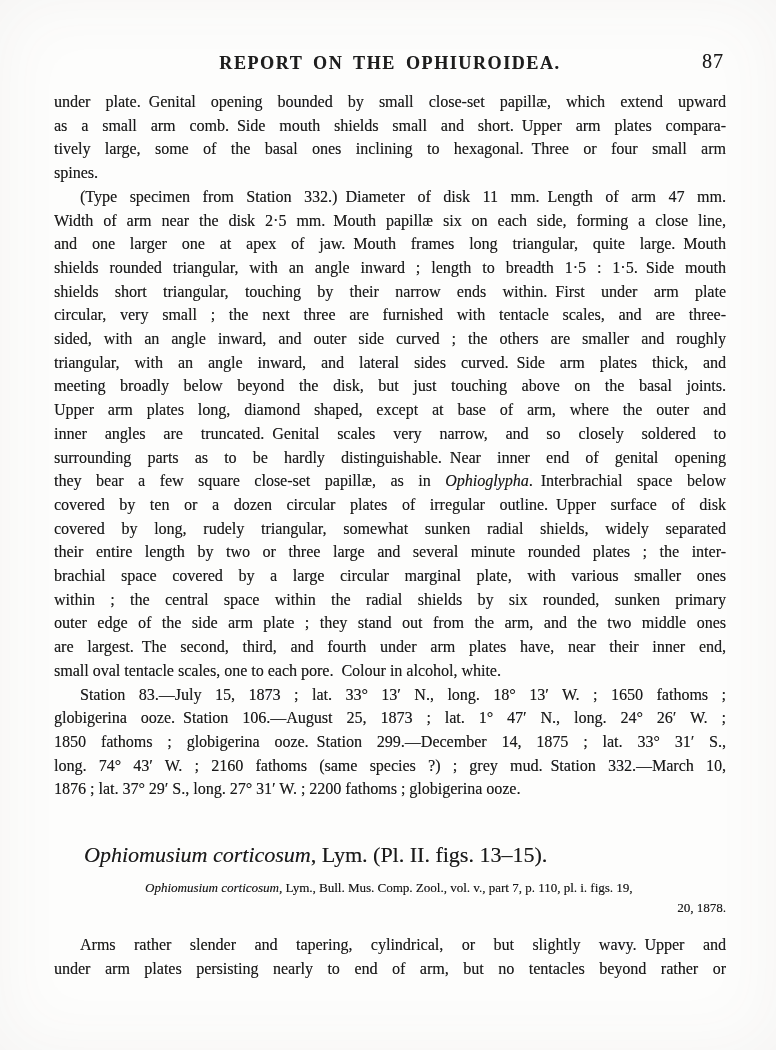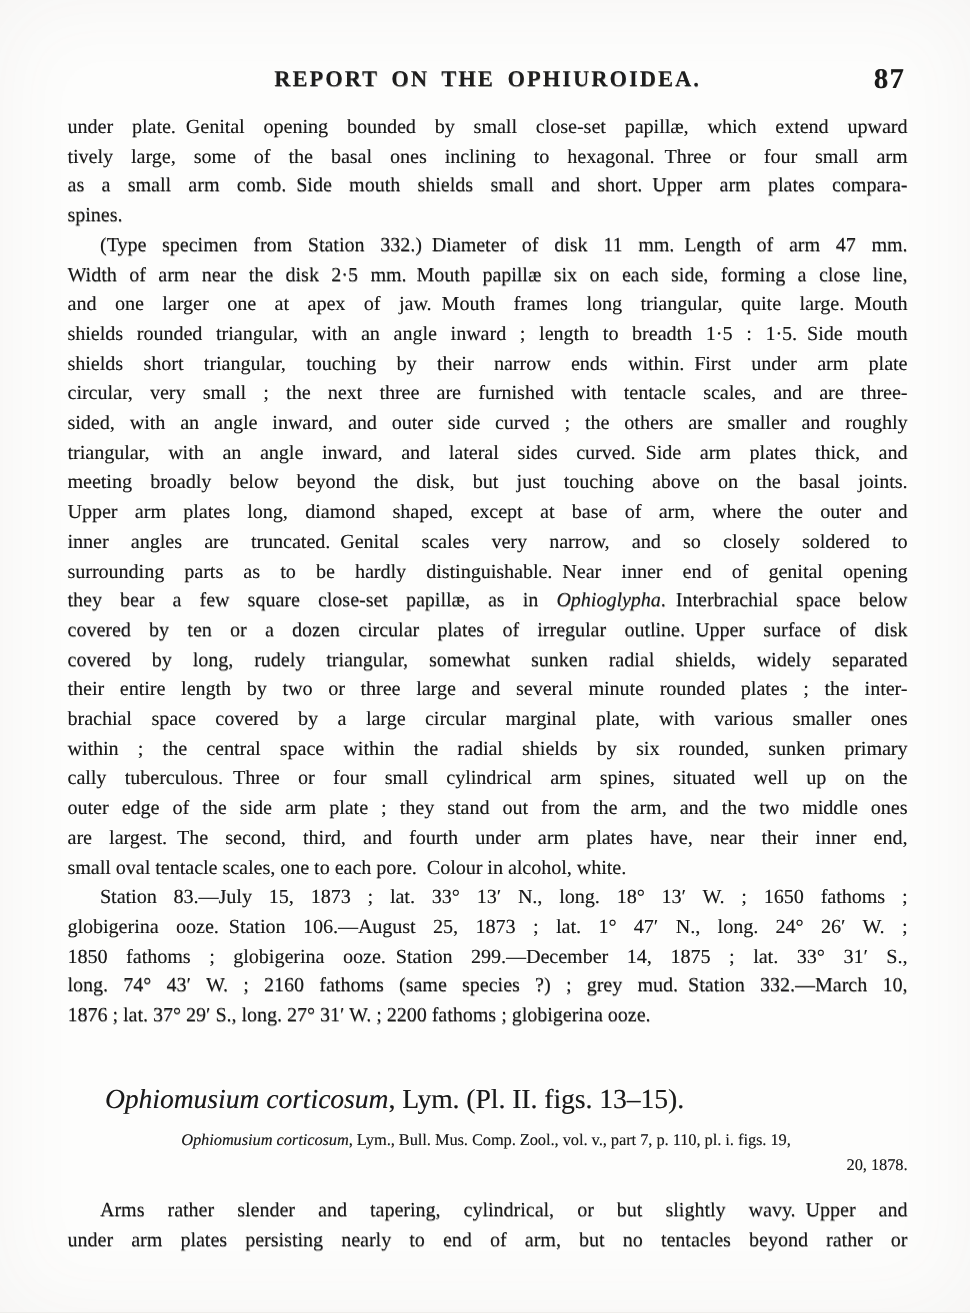--- a/index.html
+++ b/index.html
@@ -16,21 +16,21 @@
   .header{position:absolute;top:53px;left:54px;width:672px;height:24px;}
   .running-title{
     display:block;text-align:center;
     font-size:18px;font-weight:bold;
     letter-spacing:1.6px;word-spacing:4px;
     color:#1d1d1d;
     text-shadow:0.3px 0.3px 0.4px rgba(25,25,25,0.45);
   }
   .page-number{
     position:absolute;right:2px;top:-3px;
-    font-size:23px;font-weight:bold;letter-spacing:1px;
+    font-size:20px;font-weight:normal;letter-spacing:1px;
     text-shadow:0.3px 0.3px 0.4px rgba(25,25,25,0.45);
   }
   .textblock{
     position:absolute;top:90px;left:54px;width:672px;
     font-size:16px;
     text-shadow:0.2px 0.2px 0.35px rgba(25,25,25,0.5);
   }
   .block{margin:0;}
   .line{line-height:23.7px;text-align:left;}
   .jst{text-align:justify;text-align-last:justify;text-justify:inter-word;}
@@ -45,22 +45,22 @@
 <body>
 
 <div class="page">
   <div class="header">
     <span class="running-title">REPORT ON THE OPHIUROIDEA.</span>
     <span class="page-number">87</span>
   </div>
   <div class="textblock">
       <div class="block blk-body">
         <div class="line jst"><span>under plate. Genital opening bounded by small close-set papillæ, which extend upward</span></div>
+        <div class="line jst"><span>as a small arm comb. Side mouth shields small and short. Upper arm plates compara-</span></div>
         <div class="line jst"><span>tively large, some of the basal ones inclining to hexagonal. Three or four small arm</span></div>
-        <div class="line jst"><span>as a small arm comb. Side mouth shields small and short. Upper arm plates compara-</span></div>
         <div class="line"><span>spines.</span></div>
       </div>
       <div class="block blk-body">
         <div class="line jst" style="padding-left: 26px;"><span>(Type specimen from Station 332.) Diameter of disk 11 mm. Length of arm 47 mm.</span></div>
         <div class="line jst"><span>Width of arm near the disk 2·5 mm. Mouth papillæ six on each side, forming a close line,</span></div>
         <div class="line jst"><span>and one larger one at apex of jaw. Mouth frames long triangular, quite large. Mouth</span></div>
         <div class="line jst"><span>shields rounded triangular, with an angle inward ; length to breadth 1·5 : 1·5. Side mouth</span></div>
         <div class="line jst"><span>shields short triangular, touching by their narrow ends within. First under arm plate</span></div>
         <div class="line jst"><span>circular, very small ; the next three are furnished with tentacle scales, and are three-</span></div>
         <div class="line jst"><span>sided, with an angle inward, and outer side curved ; the others are smaller and roughly</span></div>
@@ -68,21 +68,20 @@
         <div class="line jst"><span>meeting broadly below beyond the disk, but just touching above on the basal joints.</span></div>
         <div class="line jst"><span>Upper arm plates long, diamond shaped, except at base of arm, where the outer and</span></div>
         <div class="line jst"><span>inner angles are truncated. Genital scales very narrow, and so closely soldered to</span></div>
         <div class="line jst"><span>surrounding parts as to be hardly distinguishable. Near inner end of genital opening</span></div>
         <div class="line jst"><span>they bear a few square close-set papillæ, as in </span><em>Ophioglypha</em><span>. Interbrachial space below</span></div>
         <div class="line jst"><span>covered by ten or a dozen circular plates of irregular outline. Upper surface of disk</span></div>
         <div class="line jst"><span>covered by long, rudely triangular, somewhat sunken radial shields, widely separated</span></div>
         <div class="line jst"><span>their entire length by two or three large and several minute rounded plates ; the inter-</span></div>
         <div class="line jst"><span>brachial space covered by a large circular marginal plate, with various smaller ones</span></div>
         <div class="line jst"><span>within ; the central space within the radial shields by six rounded, sunken primary</span></div>
-        <div class="line jst"><span>cally tuberculous. Three or four small cylindrical arm spines, situated well up on the</span></div>
         <div class="line jst"><span>outer edge of the side arm plate ; they stand out from the arm, and the two middle ones</span></div>
         <div class="line jst"><span>are largest. The second, third, and fourth under arm plates have, near their inner end,</span></div>
         <div class="line"><span>small oval tentacle scales, one to each pore. Colour in alcohol, white.</span></div>
       </div>
       <div class="block blk-body">
         <div class="line jst" style="padding-left: 26px;"><span>Station 83.—July 15, 1873 ; lat. 33° 13′ N., long. 18° 13′ W. ; 1650 fathoms ;</span></div>
         <div class="line jst"><span>globigerina ooze. Station 106.—August 25, 1873 ; lat. 1° 47′ N., long. 24° 26′ W. ;</span></div>
         <div class="line jst"><span>1850 fathoms ; globigerina ooze. Station 299.—December 14, 1875 ; lat. 33° 31′ S.,</span></div>
         <div class="line jst"><span>long. 74° 43′ W. ; 2160 fathoms (same species ?) ; grey mud. Station 332.—March 10,</span></div>
         <div class="line"><span>1876 ; lat. 37° 29′ S., long. 27° 31′ W. ; 2200 fathoms ; globigerina ooze.</span></div>

